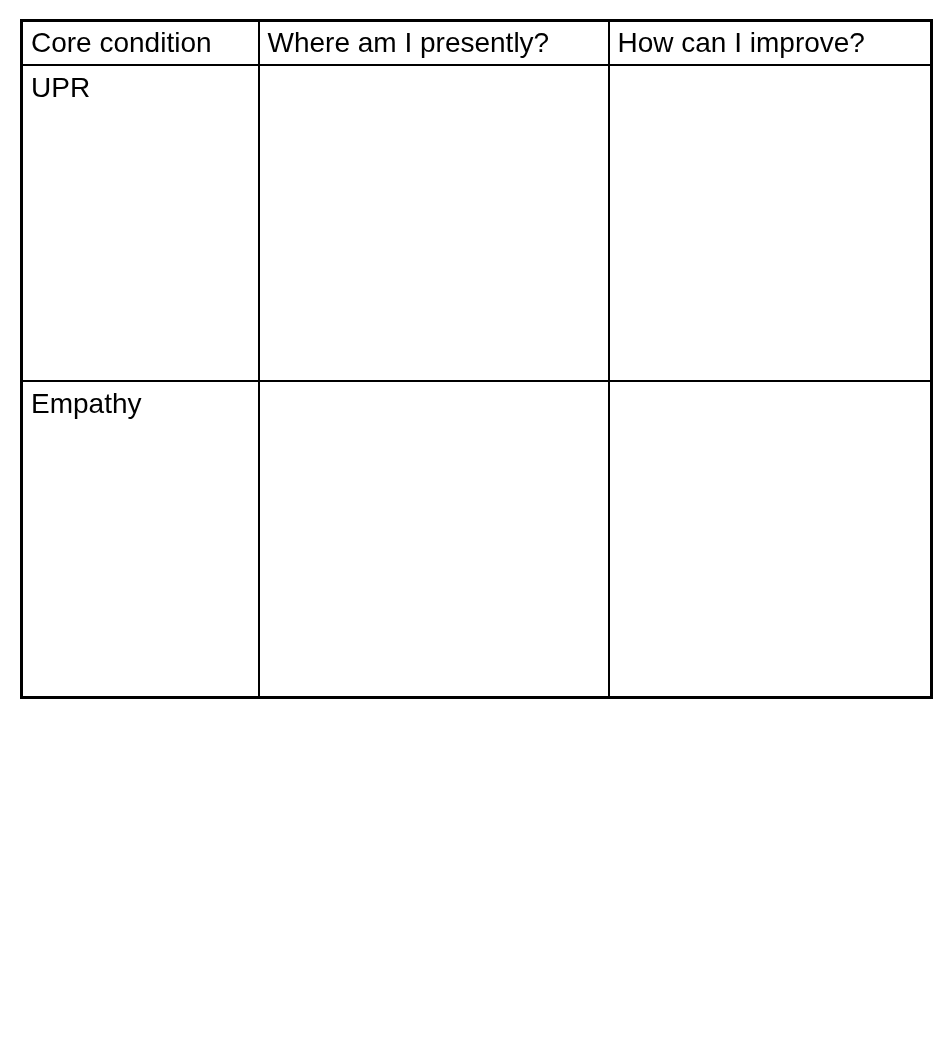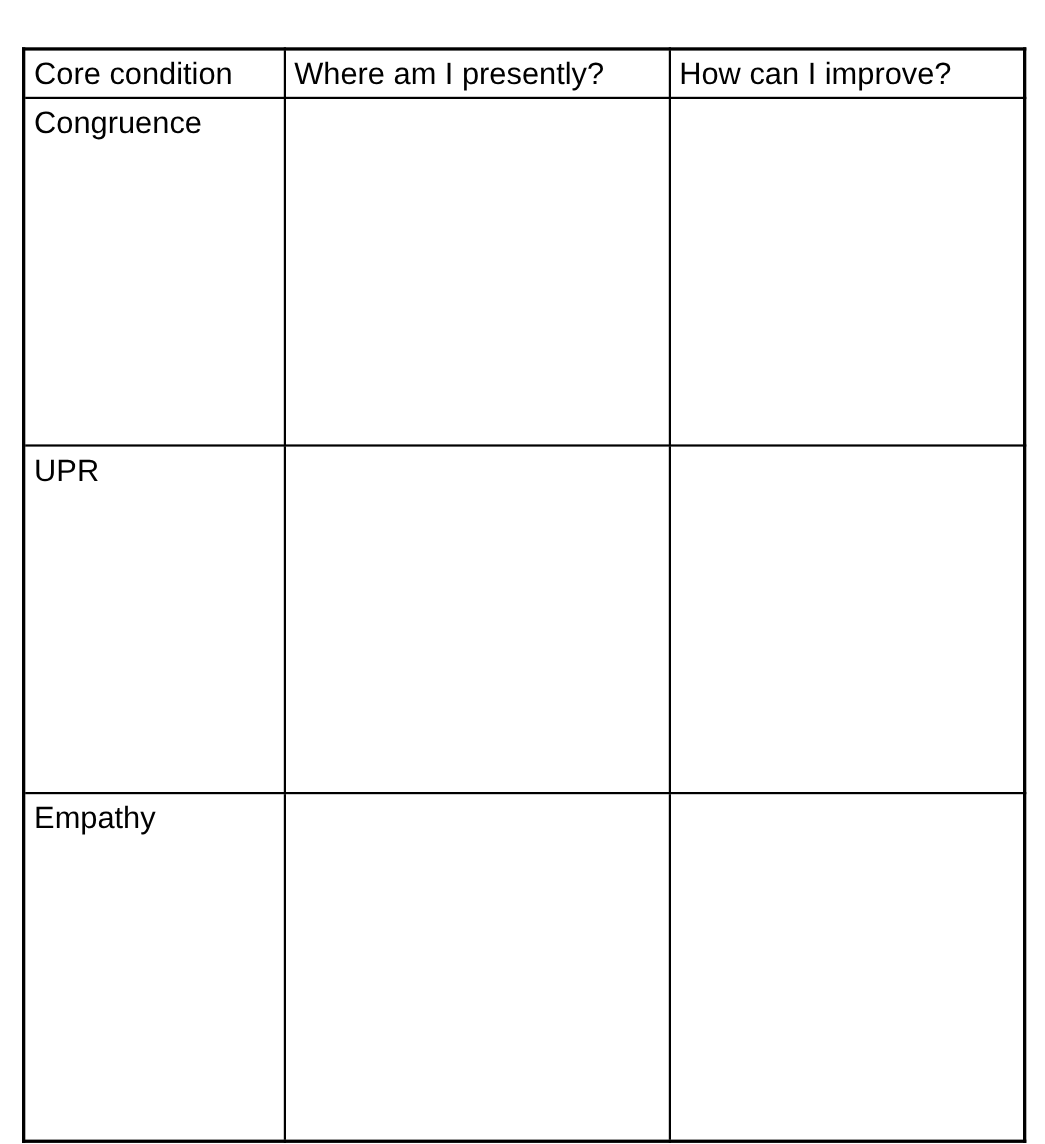--- a/index.html
+++ b/index.html
@@ -12,21 +12,20 @@
       height: 1040px;
       position: relative;
       font-family: "Liberation Sans", sans-serif;
       color: #000000;
       overflow: hidden;
     }
     .document-page {
       position: absolute;
       inset: 0;
       background: #ffffff;
-      margin-top: 24px;
     }
     table.worksheet {
       border-collapse: collapse;
       table-layout: fixed;
       position: absolute;
       left: 20px;
       top: 19px;
       width: 910px;
       border: 3px solid #000000;
       background: #ffffff;
@@ -68,25 +67,20 @@
     </colgroup>
     <thead>
       <tr>
         <th>Core condition</th>
         <th>Where am I presently?</th>
         <th>How can I improve?</th>
       </tr>
     </thead>
     <tbody>
       <tr>
-        <td>Congruence</td>
-        <td></td>
-        <td></td>
-      </tr>
-      <tr>
         <td>UPR</td>
         <td></td>
         <td></td>
       </tr>
       <tr>
         <td>Empathy</td>
         <td></td>
         <td></td>
       </tr>
     </tbody>

